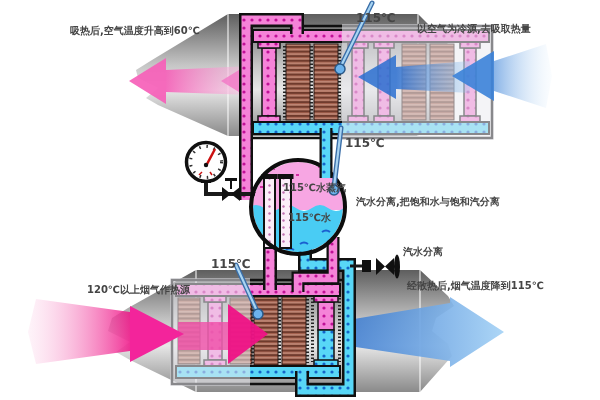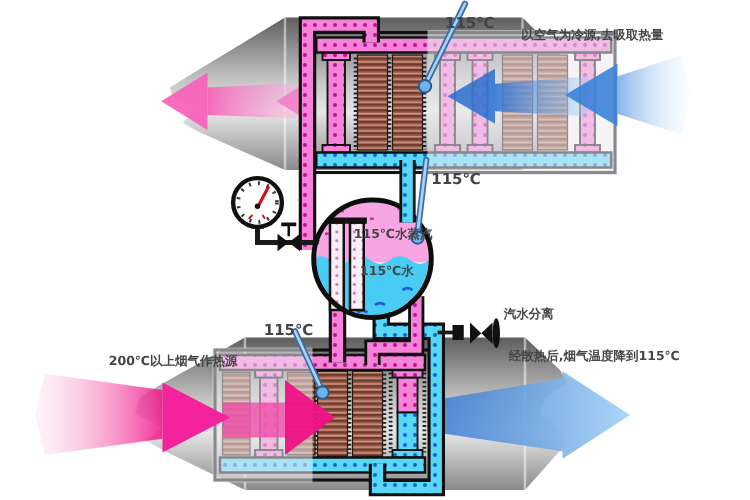--- a/index.html
+++ b/index.html
@@ -245,22 +245,24 @@
     <line x1="341" y1="128" x2="334" y2="187" stroke="#a8d4f2" stroke-width="2.2" stroke-linecap="round"></line>
     <circle cx="334" cy="190" r="5" fill="#6cb2ec" stroke="#2a5a8a" stroke-width="1.5"></circle>
   </g>
   <g>
     <line x1="236" y1="265" x2="257" y2="311" stroke="#3a6ea8" stroke-width="5" stroke-linecap="round"></line>
     <line x1="236" y1="265" x2="257" y2="311" stroke="#a8d4f2" stroke-width="2.2" stroke-linecap="round"></line>
     <circle cx="258" cy="314" r="5" fill="#6cb2ec" stroke="#2a5a8a" stroke-width="1.5"></circle>
   </g>
 </svg>
 
+  <div class="lbl" style="left:70px;top:26px;">吸热后,空气温度升高到60℃</div>
   <div class="lbl" style="left:417px;top:24px;">以空气为冷源,去吸取热量</div>
   <div class="lbl small" style="left:356px;top:12px;">115℃</div>
   <div class="lbl small" style="left:345px;top:137px;">115℃</div>
   <div class="lbl" style="left:283px;top:183px;text-align:right;">115℃水蒸汽</div>
   <div class="lbl" style="left:288px;top:213px;">115℃水</div>
+  <div class="lbl" style="left:356px;top:197px;">汽水分离,把饱和水与饱和汽分离</div>
   <div class="lbl" style="left:403px;top:247px;">汽水分离</div>
   <div class="lbl" style="left:407px;top:281px;">经散热后,烟气温度降到115℃</div>
-  <div class="lbl" style="left:87px;top:285px;">200℃以上烟气作热源</div>
+  <div class="lbl" style="left:87px;top:285px;">120℃以上烟气作热源</div>
   <div class="lbl small" style="left:211px;top:258px;">115℃</div>
 </div>
 
 </body></html>

